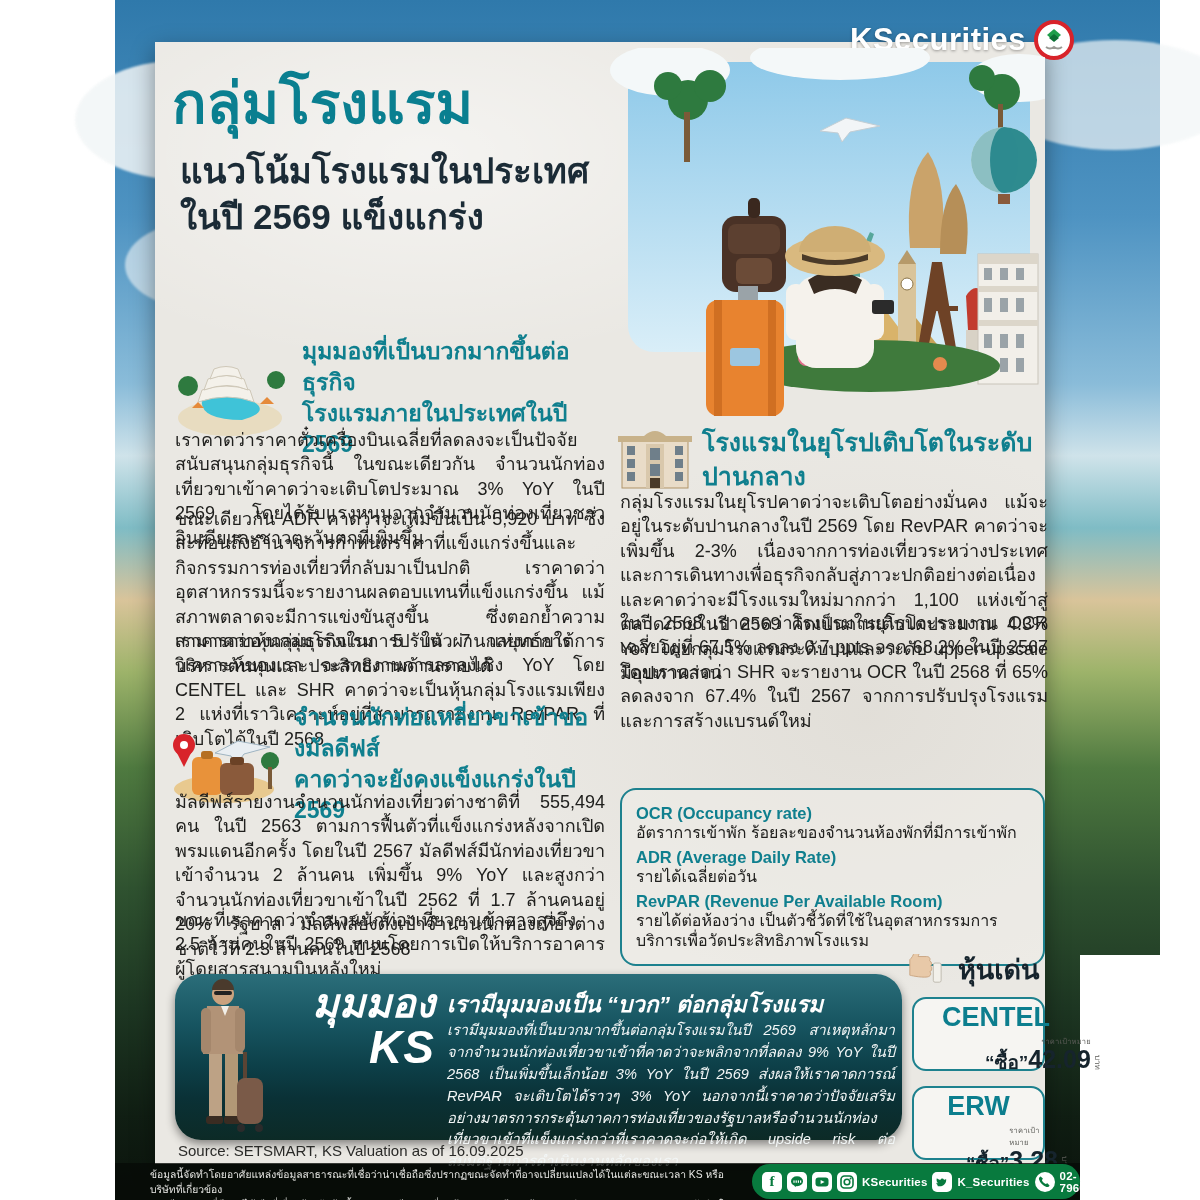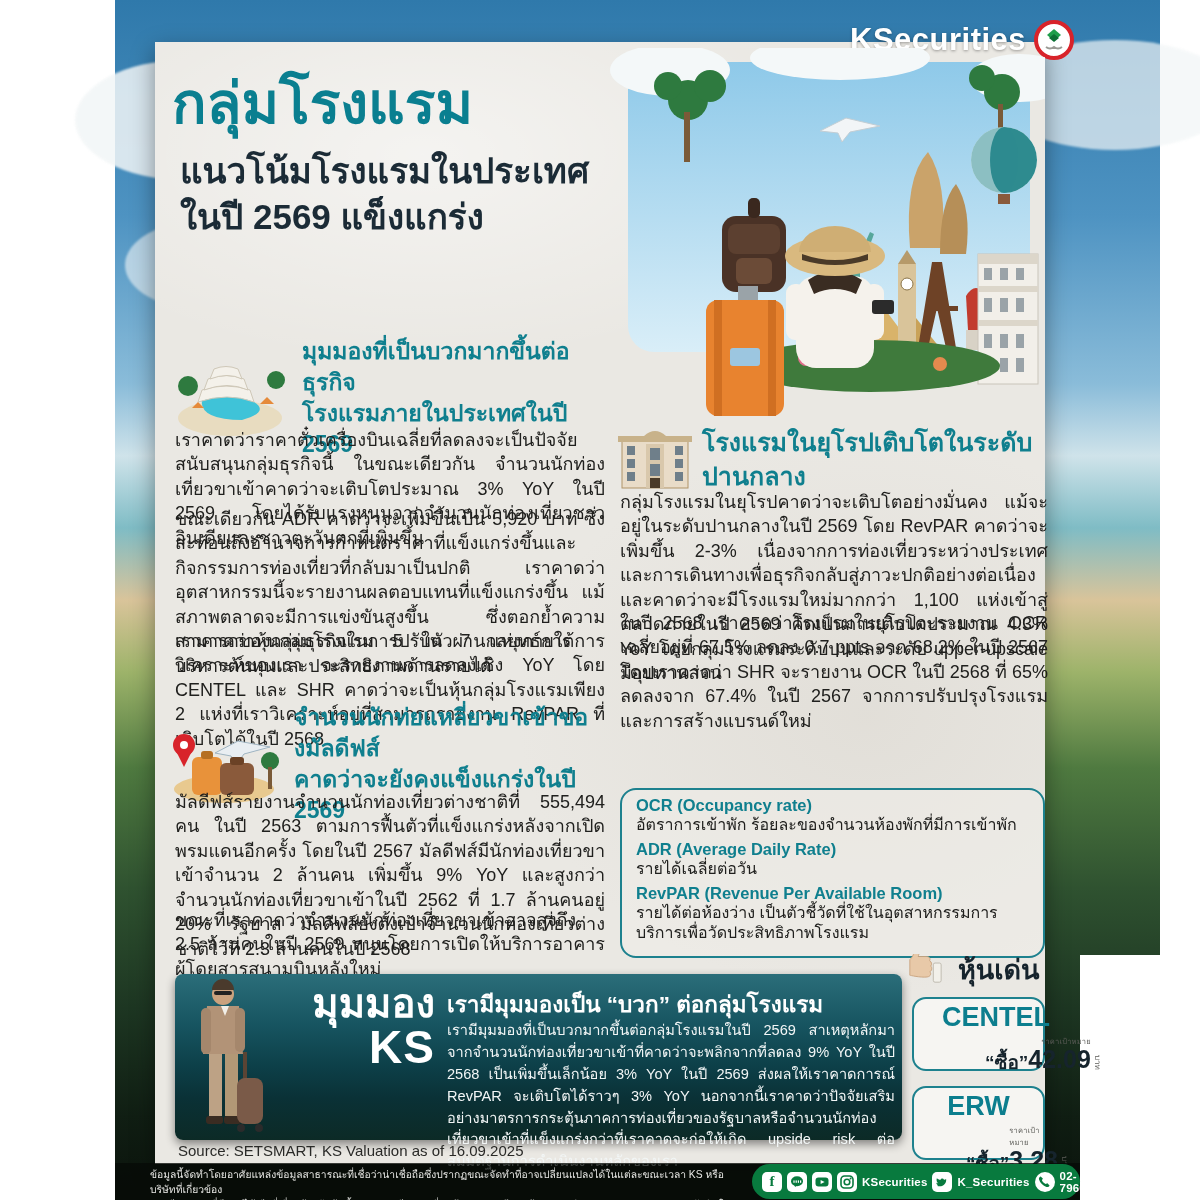--- a/index.html
+++ b/index.html
@@ -28,41 +28,41 @@
   .title{position:absolute;left:172px;top:58px;font-size:57px;font-weight:800;color:#0a7f90;}
   .subtitle{position:absolute;left:180px;top:148px;font-size:35px;font-weight:800;color:#1b2b36;line-height:1.3;}
   
   .sec-head{position:absolute;display:flex;align-items:center;gap:8px;}
   .sec-head .h{color:#0f7f8e;font-weight:800;font-size:23px;line-height:1.35;}
   .para{position:absolute;width:430px;font-size:18px;line-height:1.36;color:#20201e;
         text-align:justify;font-weight:500;}
   .rcol .para, .para.r{width:428px;}
   
   .glossary{position:absolute;left:620px;top:788px;width:425px;box-sizing:border-box;
-    border:2.5px solid #1d818e;border-radius:16px;padding:2px 14px 12px 14px;background:rgba(238,236,231,.6);}
+    border:2.5px solid #1d818e;border-radius:16px;padding:10px 14px 12px 14px;background:rgba(238,236,231,.6);}
   .glossary .term{color:#0f7f8e;font-weight:800;font-size:16.5px;margin-top:4px;}
   .glossary .def{color:#20201e;font-size:16px;line-height:1.3;font-weight:500;}
   
   .picks-head{position:absolute;left:902px;top:948px;display:flex;align-items:center;gap:16px;}
   .picks-head .t{font-size:27px;font-weight:800;color:#16242d;}
   .stock-card{position:absolute;left:912px;width:133px;height:74px;box-sizing:border-box;
     border:2.5px solid #1d818e;border-radius:14px;background:rgba(255,255,255,.55);
     padding:4px 9px 4px 9px;}
   .stock-card .ticker{text-align:center;color:#0c7e8e;font-weight:800;font-size:27px;line-height:1.1;}
   .stock-card .row{display:flex;align-items:flex-end;justify-content:space-between;margin-top:2px;}
   .stock-card .rating{font-size:19px;font-weight:800;color:#16242d;line-height:1;margin-left:43px;}
   .stock-card .pricewrap{display:flex;align-items:flex-end;gap:2px;}
   .stock-card .pricecol{display:flex;flex-direction:column;align-items:flex-end;}
   .stock-card .plabel{font-size:7.5px;color:#5c5c58;letter-spacing:.2px;}
   .stock-card .price{font-size:25px;font-weight:800;color:#16242d;line-height:1;}
   .stock-card .unit{writing-mode:vertical-rl;font-size:8px;color:#5c5c58;line-height:1;padding-bottom:2px;}
   
-  .ksbox{position:absolute;left:175px;top:974px;width:727px;height:166px;border-radius:8px;
+  .ksbox{position:absolute;left:175px;top:974px;width:727px;height:166px;border-radius:26px;
     background:linear-gradient(180deg,#2b6e7a 0%,#175561 30%,#0d4049 55%,#0a3136 75%,#0c2a26 100%);
-    box-shadow:0 4px 10px rgba(0,0,0,.45);}
+    box-shadow:0 4px 10px rgba(0,0,0,.45);font-style:italic;}
   .ksbox .label{position:absolute;left:92px;top:8px;width:168px;text-align:right;color:#ffffff;}
   .ksbox .label .l1{font-size:40px;font-weight:800;line-height:1.05;}
   .ksbox .label .l2{font-size:46px;font-weight:800;line-height:1.0;letter-spacing:1px;}
   .ksbox .headline{position:absolute;left:272px;top:12px;width:440px;color:#ffffff;
     font-size:22.5px;font-weight:800;}
   .ksbox .body{position:absolute;left:272px;top:46px;width:448px;color:#f2f6f6;
     font-size:14.6px;line-height:1.5;text-align:justify;font-weight:500;}
   
   .source{position:absolute;left:178px;top:1142px;font-size:15px;color:#2a2a28;font-weight:500;}
   .disclaimer{position:absolute;left:150px;top:1168px;width:590px;color:#e9e9e6;

